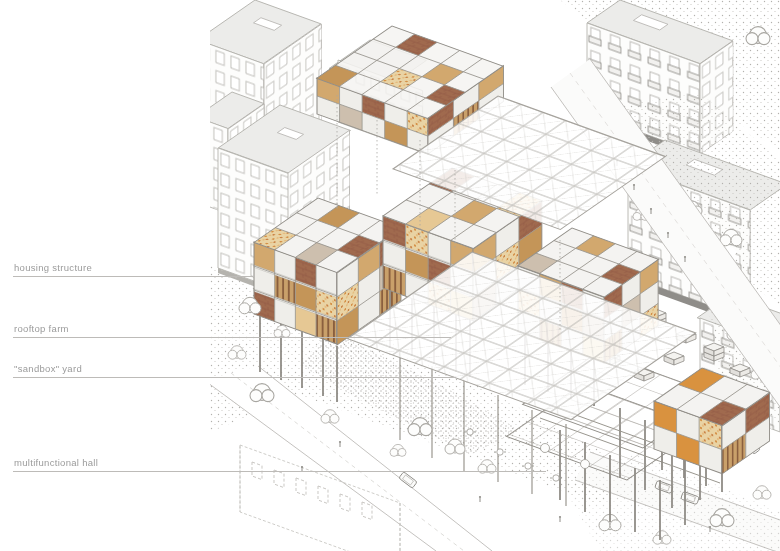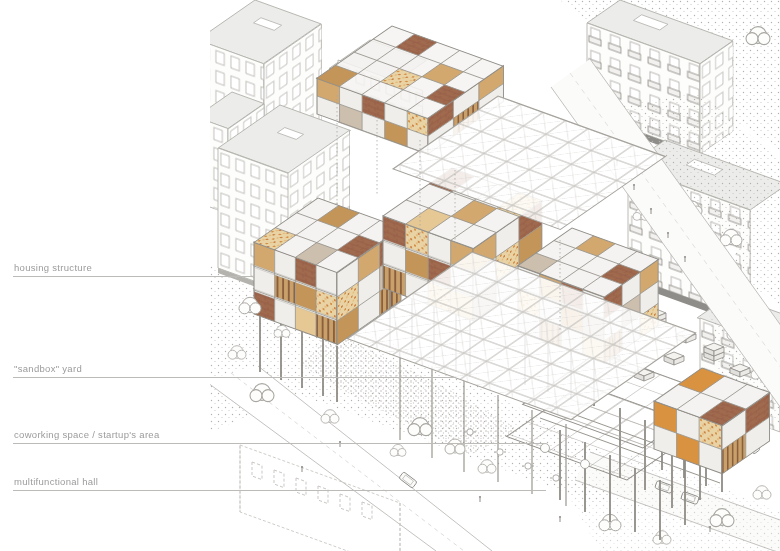--- a/index.html
+++ b/index.html
@@ -561,23 +561,23 @@
           <use href="#person" transform="translate(560,520)"></use>
     <use href="#person" transform="translate(710,530)"></use>
   </g>
 
 </g>
 </svg>
 
 <div class="lbl" style="left:13px;top:262px;width:241px">
   <span>housing structure</span>
 </div>
+<div class="lbl" style="left:13px;top:323px;width:437px">
+  <span>rooftop farm</span>
+</div>
 <div class="lbl" style="left:13px;top:363px;width:442px">
   <span>"sandbox" yard</span>
 </div>
-<div class="lbl" style="left:13px;top:429px;width:532px">
-  <span>coworking space / startup's area</span>
-</div>
-<div class="lbl" style="left:13px;top:476px;width:532px">
+<div class="lbl" style="left:13px;top:457px;width:532px">
   <span>multifunctional hall</span>
 </div>
 
 </div>
 
 </body></html>

